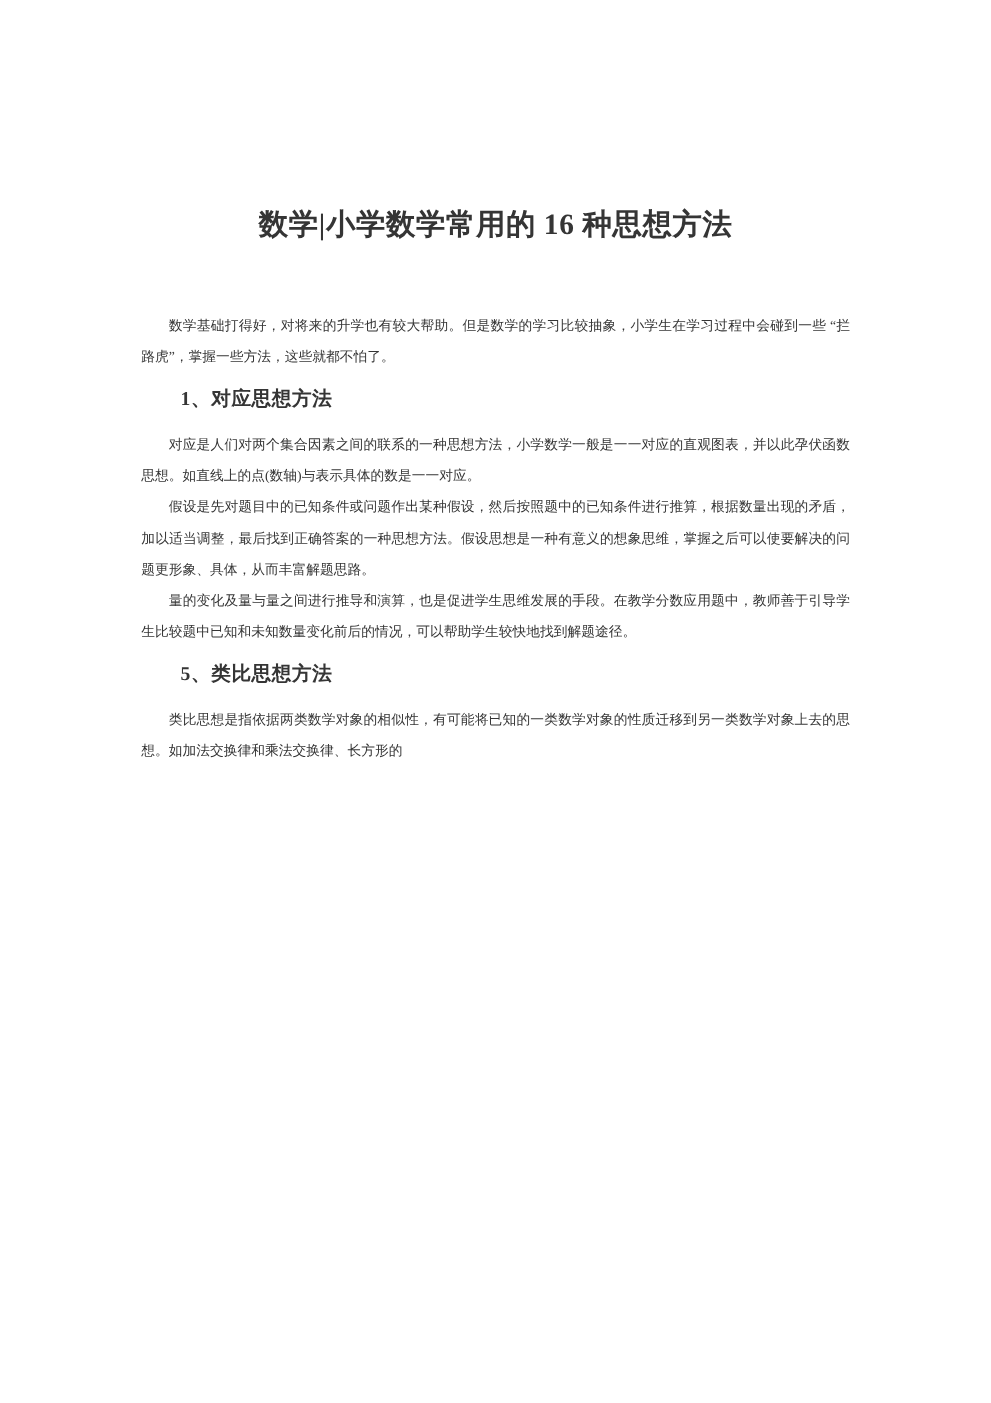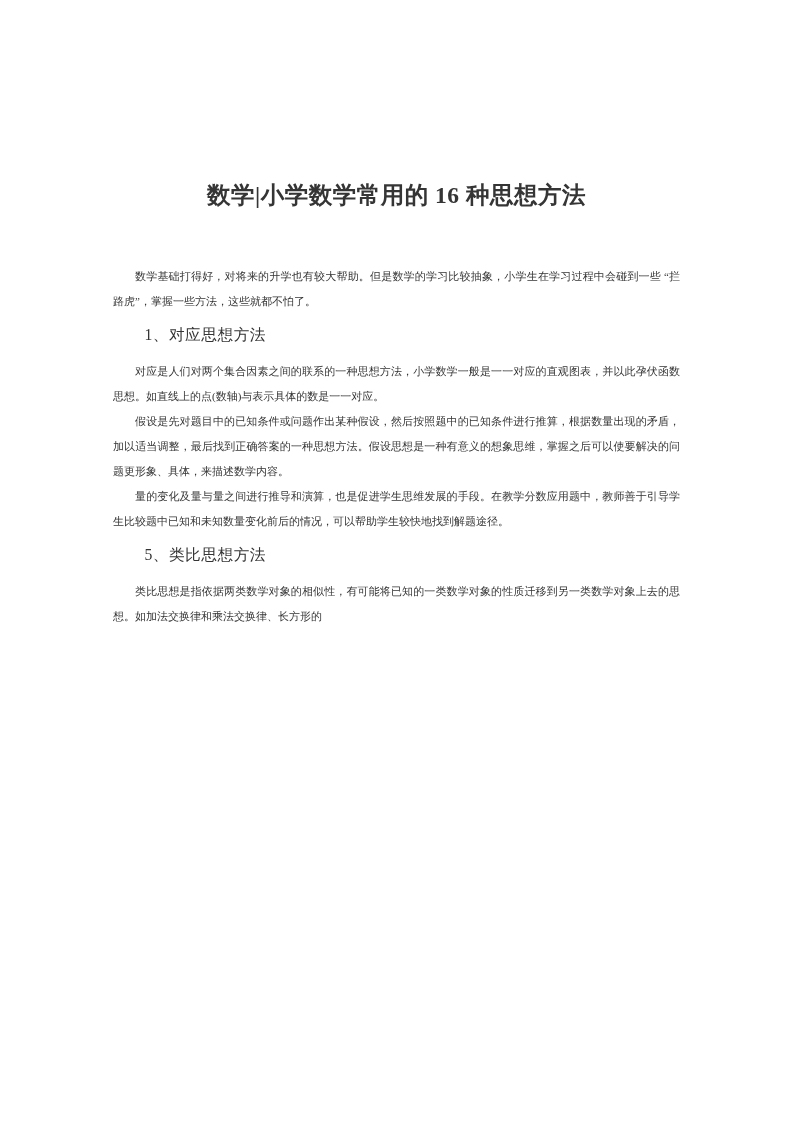--- a/index.html
+++ b/index.html
@@ -4,21 +4,21 @@
 <style>
   html, body {
     margin: 0;
     padding: 0;
     background: #ffffff;
   }
   .page {
     position: relative;
     width: 793px;
     height: 850px;
-    margin: 16px auto;
+    margin: 1px auto;
     background: #ffffff;
     box-sizing: border-box;
     padding: 163px 113px 0 113px;
     overflow: hidden;
     font-family: "Liberation Serif", "DejaVu Serif", serif;
     color: #353535;
   }
   .doc-title {
     margin: 0 0 52px 0;
     font-size: 23.5px;
@@ -35,21 +35,21 @@
     margin: 0;
     font-size: 11px;
     line-height: 25px;
     text-align: justify;
     text-justify: inter-character;
     text-indent: 2em;
   }
   .section-heading {
     margin: 8px 0 12px 0;
     font-size: 15.7px;
-    font-weight: normal;
+    font-weight: bold;
     line-height: 25px;
     text-indent: 2em;
     letter-spacing: 0.5px;
   }
   .section {
     margin: 0;
   }
 </style>
 </head>
 <body>
@@ -59,21 +59,21 @@
   <h1 class="doc-title">数学|小学数学常用的 16 种思想方法</h1>
 
   <p class="body-text intro">数学基础打得好，对将来的升学也有较大帮助。但是数学的学习比较抽象，小学生在学习过程中会碰到一些 “拦路虎”，掌握一些方法，这些就都不怕了。</p>
 
   <div class="section">
     <h2 class="section-heading">1、对应思想方法</h2>
     <p class="body-text">对应是人们对两个集合因素之间的联系的一种思想方法，小学数学一般是一一对应的直观图表，并以此孕伏函数思想。如直线上的点(数轴)与表示具体的数是一一对应。</p>
   </div>
 
   <div class="section">
-    <p class="body-text">假设是先对题目中的已知条件或问题作出某种假设，然后按照题中的已知条件进行推算，根据数量出现的矛盾，加以适当调整，最后找到正确答案的一种思想方法。假设思想是一种有意义的想象思维，掌握之后可以使要解决的问题更形象、具体，来描述数学内容。</p>
+    <p class="body-text">假设是先对题目中的已知条件或问题作出某种假设，然后按照题中的已知条件进行推算，根据数量出现的矛盾，加以适当调整，最后找到正确答案的一种思想方法。假设思想是一种有意义的想象思维，掌握之后可以使要解决的问题更形象、具体，从而丰富解题思路。</p>
   </div>
 
   <div class="section">
     <p class="body-text">量的变化及量与量之间进行推导和演算，也是促进学生思维发展的手段。在教学分数应用题中，教师善于引导学生比较题中已知和未知数量变化前后的情况，可以帮助学生较快地找到解题途径。</p>
   </div>
 
   <div class="section">
   </div>
 
   <div class="section">

